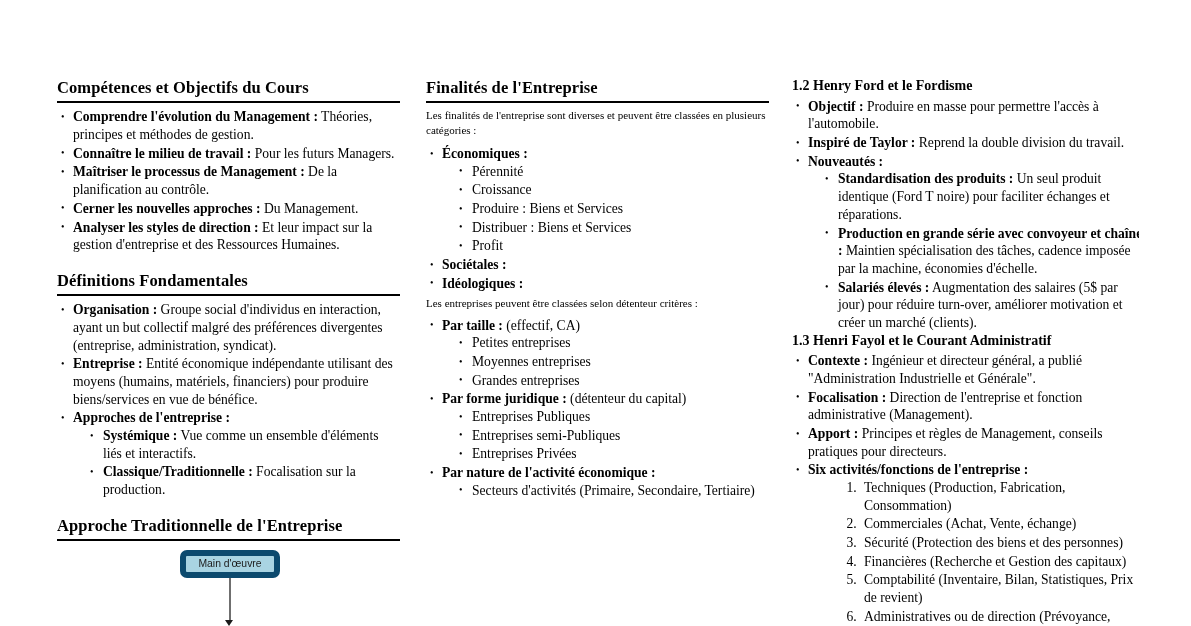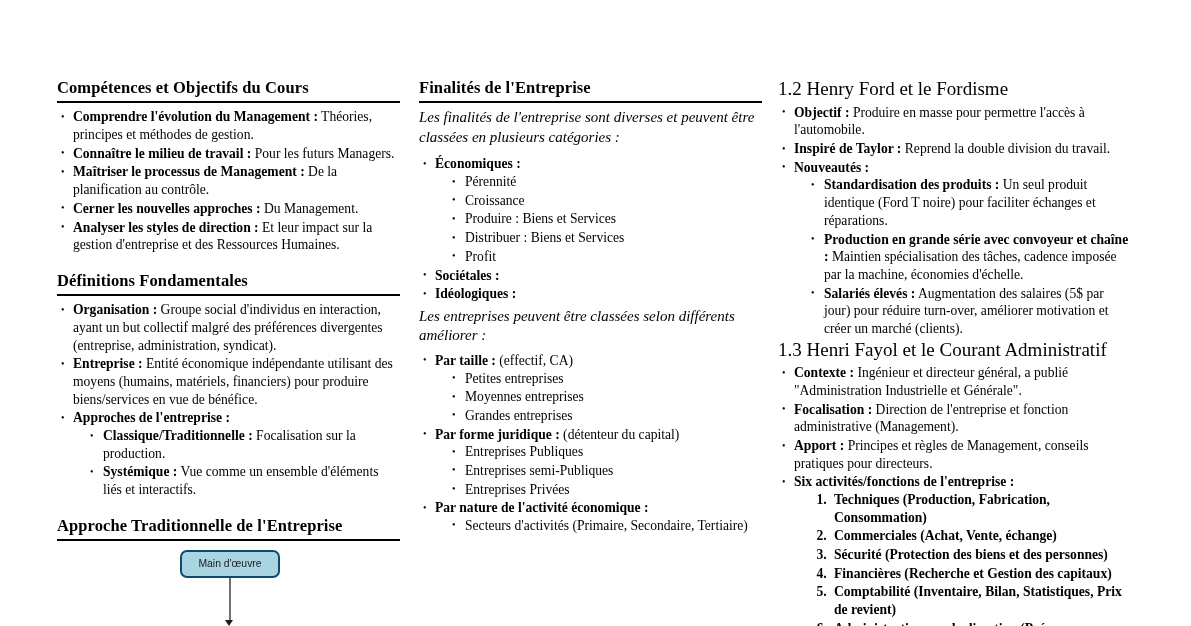--- a/index.html
+++ b/index.html
@@ -17,21 +17,21 @@
   .page {
     position: relative;
     width: 1191px;
     height: 626px;
     box-sizing: border-box;
     padding: 78px 52px 0 57px;
   }
   .columns {
     display: flex;
     align-items: flex-end;
-    gap: 16px;
+    gap: 23px;
     height: 548px;
     overflow: hidden;
   }
   .col {
     width: 343px;
     flex: 0 0 343px;
     overflow: hidden;
     height: 548px;
   }
   .col-2 { margin-left: 3px; }
@@ -42,32 +42,31 @@
     font-weight: bold;
     margin: 0 0 5px 0;
     padding: 0 0 4px 0;
     border-bottom: 2px solid #000000;
     line-height: 1.18;
     letter-spacing: 0.1px;
   }
   h2.sec-title.spaced { margin-top: 17px; }
 
   h3.sub-title {
-    font-size: 19px;
-    font-weight: normal;
+    font-size: 14px;
+    font-weight: bold;
     margin: 0 0 2px 0;
     line-height: 1.2;
   }
   h3.sub-title.spaced { margin-top: 0; }
 
   p.para {
-    font-size: 15px;
+    font-size: 11px;
     line-height: 1.30;
     margin: 4px 0 8px 0;
-    font-style: italic;
   }
   p.para.tight { margin-bottom: 6px; }
 
   ul.blist {
     list-style: none;
     margin: 3px 0 0 0;
     padding: 0 0 0 0;
   }
   ul.blist > li {
     position: relative;
@@ -93,39 +92,38 @@
   }
 
   ol.nlist {
     margin: 0 0 0 0;
     padding-left: 36px;
     list-style: decimal;
   }
   ol.nlist > li {
     font-size: 13.6px;
     line-height: 1.30;
-    margin: 0 0 1px 0;
+    margin: 0 0 1px 16px;
     padding-left: 4px;
-    font-weight: bold;
   }
 
   .b { font-weight: bold; }
 
   
   .diagram {
     position: relative;
     width: 343px;
     height: 148px;
     margin-top: 9px;
     overflow: hidden;
   }
   .dbox {
     position: absolute;
     box-sizing: border-box;
-    border: 2px solid #0c4a6e;
+    border: 6px solid #0c4a6e;
     border-radius: 7px;
     background: #a9d4e2;
     font-family: "Liberation Sans", "DejaVu Sans", sans-serif;
     color: #1b1b1b;
     display: flex;
     flex-direction: column;
     align-items: center;
     justify-content: center;
     line-height: 1.12;
   }
@@ -165,22 +163,22 @@
         <li><span class="b">Cerner les nouvelles approches :</span><span> Du Management.</span></li>
         <li><span class="b">Analyser les styles de direction :</span><span> Et leur impact sur la gestion d'entreprise et des Ressources Humaines.</span></li>
       </ul>
 
       <h2 class="sec-title spaced">Définitions Fondamentales</h2>
       <ul class="blist">
         <li><span class="b">Organisation :</span><span> Groupe social d'individus en interaction, ayant un but collectif malgré des préférences divergentes (entreprise, administration, syndicat).</span></li>
         <li><span class="b">Entreprise :</span><span> Entité économique indépendante utilisant des moyens (humains, matériels, financiers) pour produire biens/services en vue de bénéfice.</span></li>
         <li><span class="b">Approches de l'entreprise :</span>
           <ul class="blist">
+            <li><span class="b">Systémique :</span><span> Vue comme un ensemble d'éléments liés et interactifs.</span></li>
             <li><span class="b">Classique/Traditionnelle :</span><span> Focalisation sur la production.</span></li>
-            <li><span class="b">Systémique :</span><span> Vue comme un ensemble d'éléments liés et interactifs.</span></li>
           </ul>
         </li>
       </ul>
 
       <h2 class="sec-title spaced">Approche Traditionnelle de l'Entreprise</h2>
 
       <div class="diagram">
         <div class="dbox b-main">
           <span class="l1">Main d'œuvre</span>
         </div>
@@ -204,21 +202,21 @@
             <li>Distribuer : Biens et Services</li>
             <li>Profit</li>
           </ul>
         </li>
         <li><span class="b">Sociétales :</span>
         </li>
         <li><span class="b">Idéologiques :</span>
         </li>
       </ul>
 
-      <p class="para tight">Les entreprises peuvent être classées selon différents améliorer :</p>
+      <p class="para tight">Les entreprises peuvent être classées selon détenteur critères :</p>
       <ul class="blist">
         <li><span class="b">Par taille :</span><span> (effectif, CA)</span>
           <ul class="blist">
             <li>Petites entreprises</li>
             <li>Moyennes entreprises</li>
             <li>Grandes entreprises</li>
           </ul>
         </li>
         <li><span class="b">Par forme juridique :</span><span> (détenteur du capital)</span>
           <ul class="blist">

